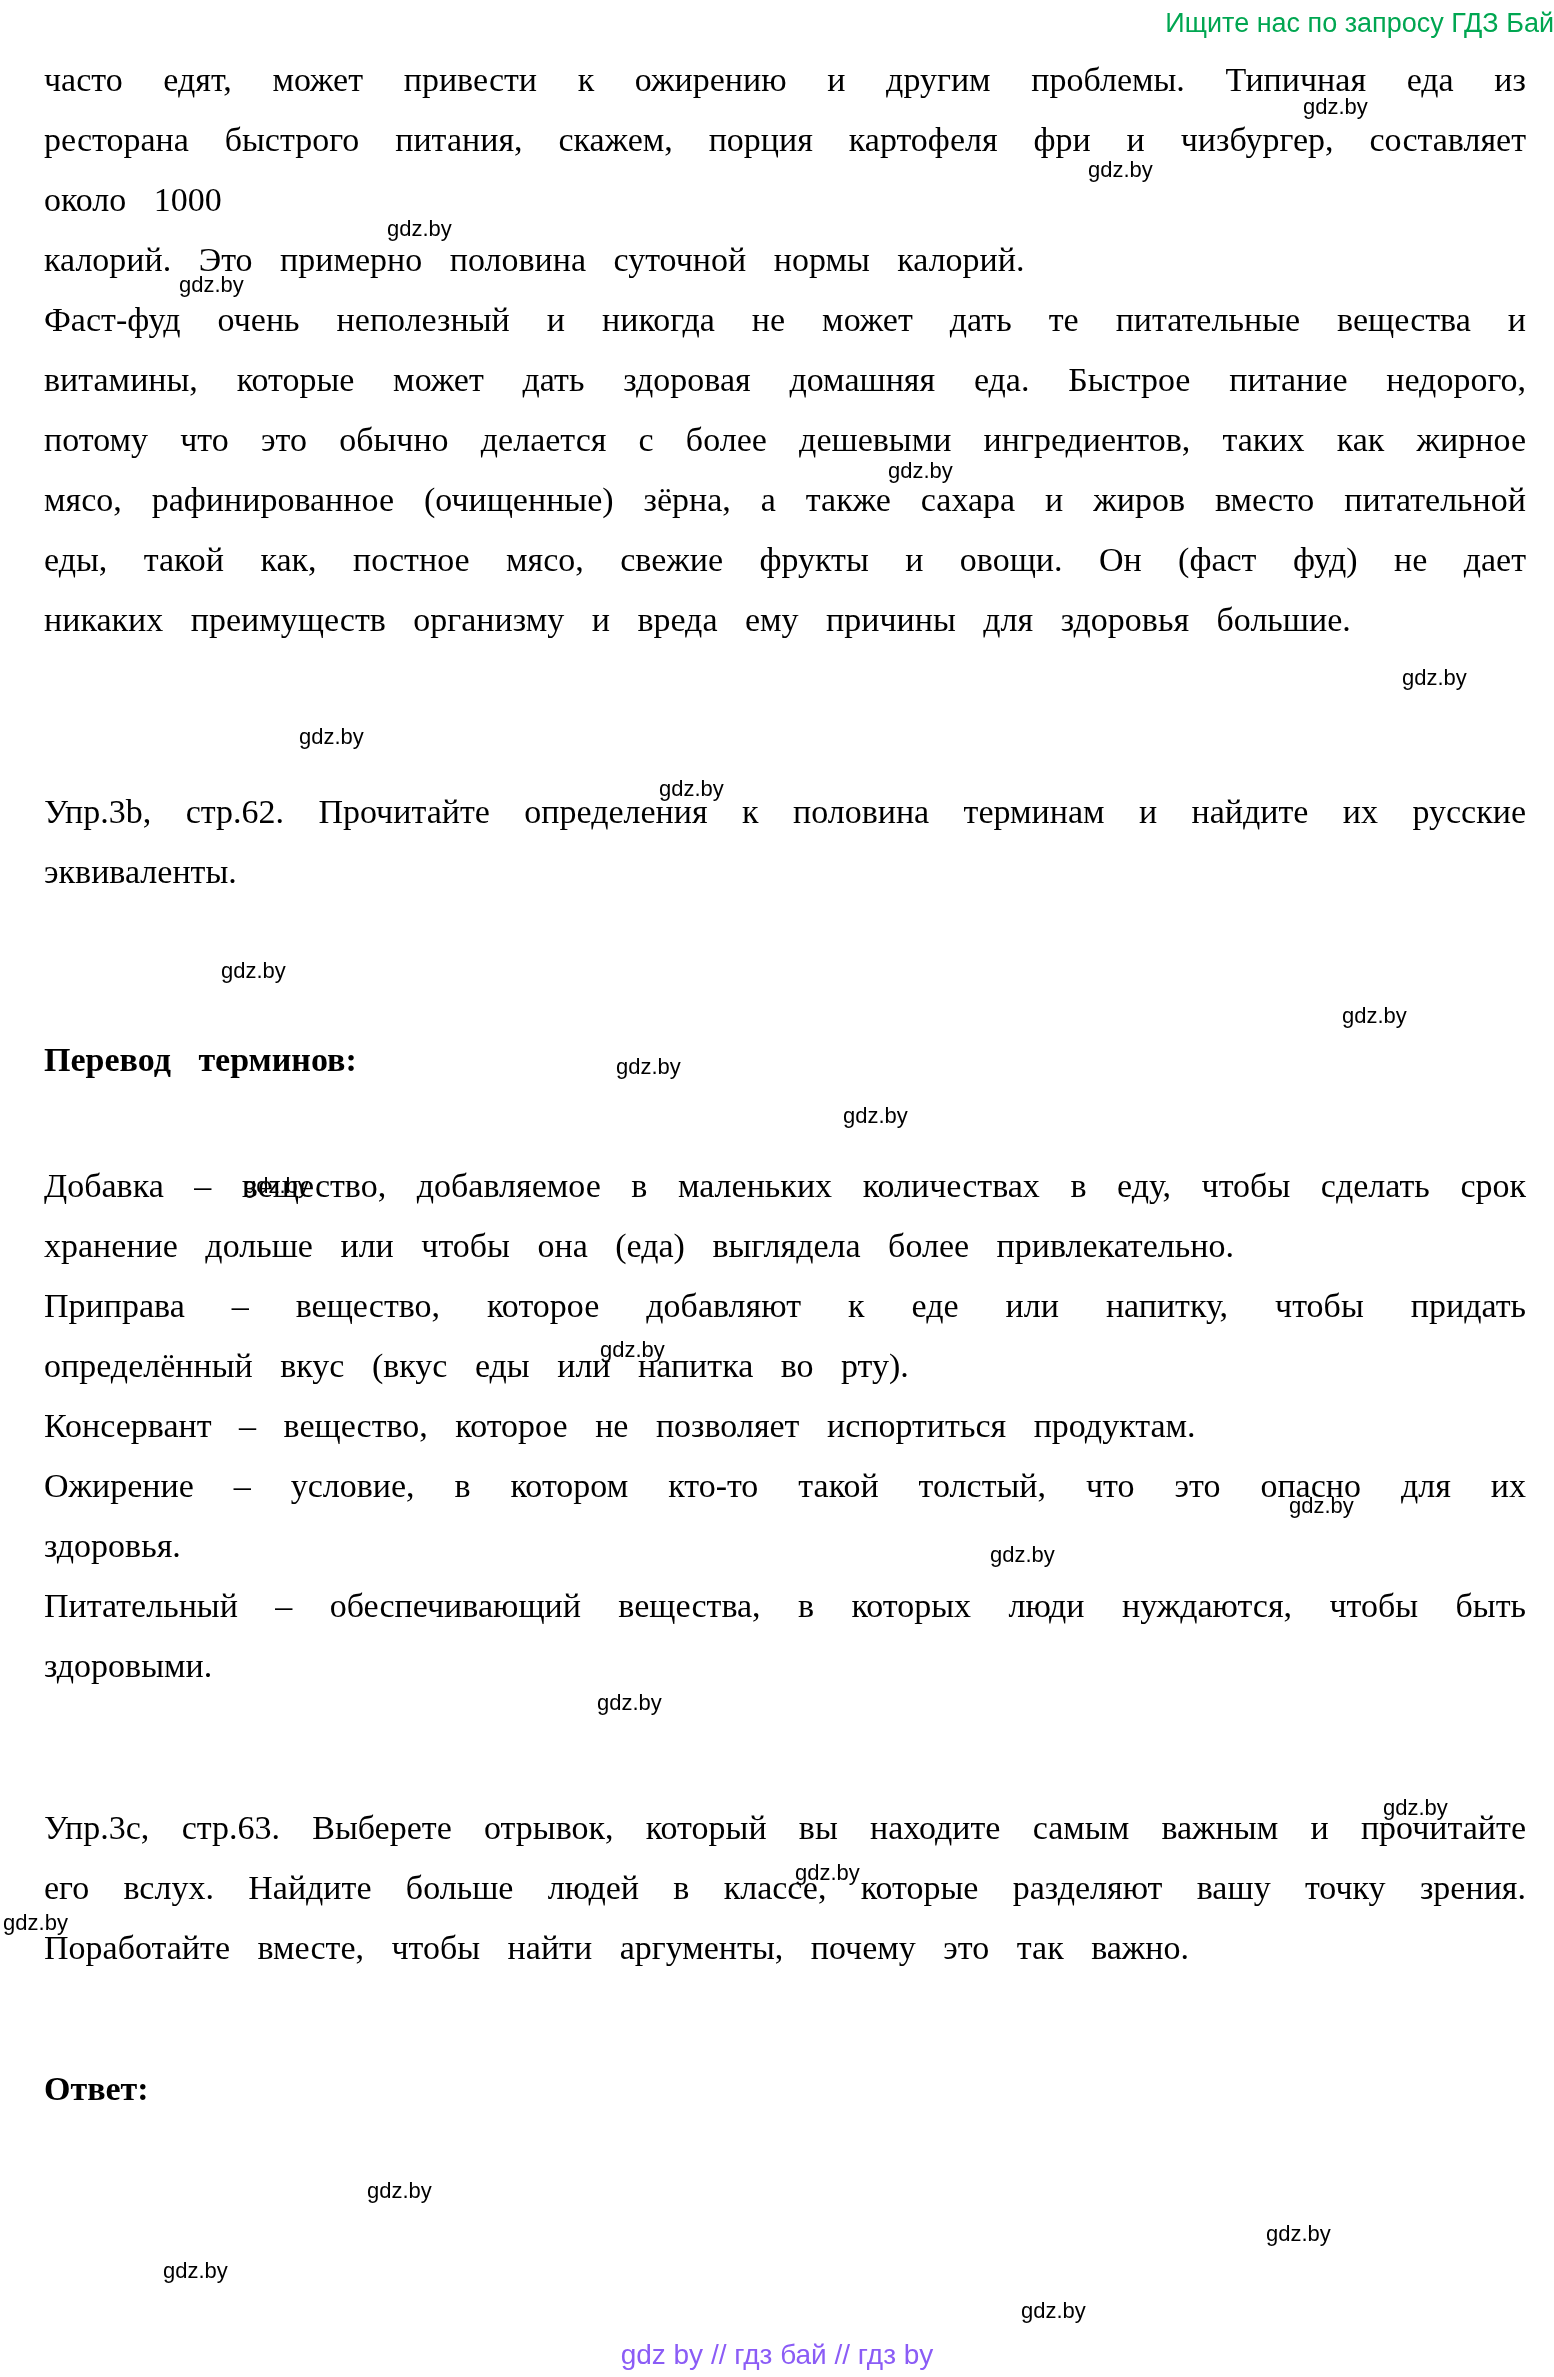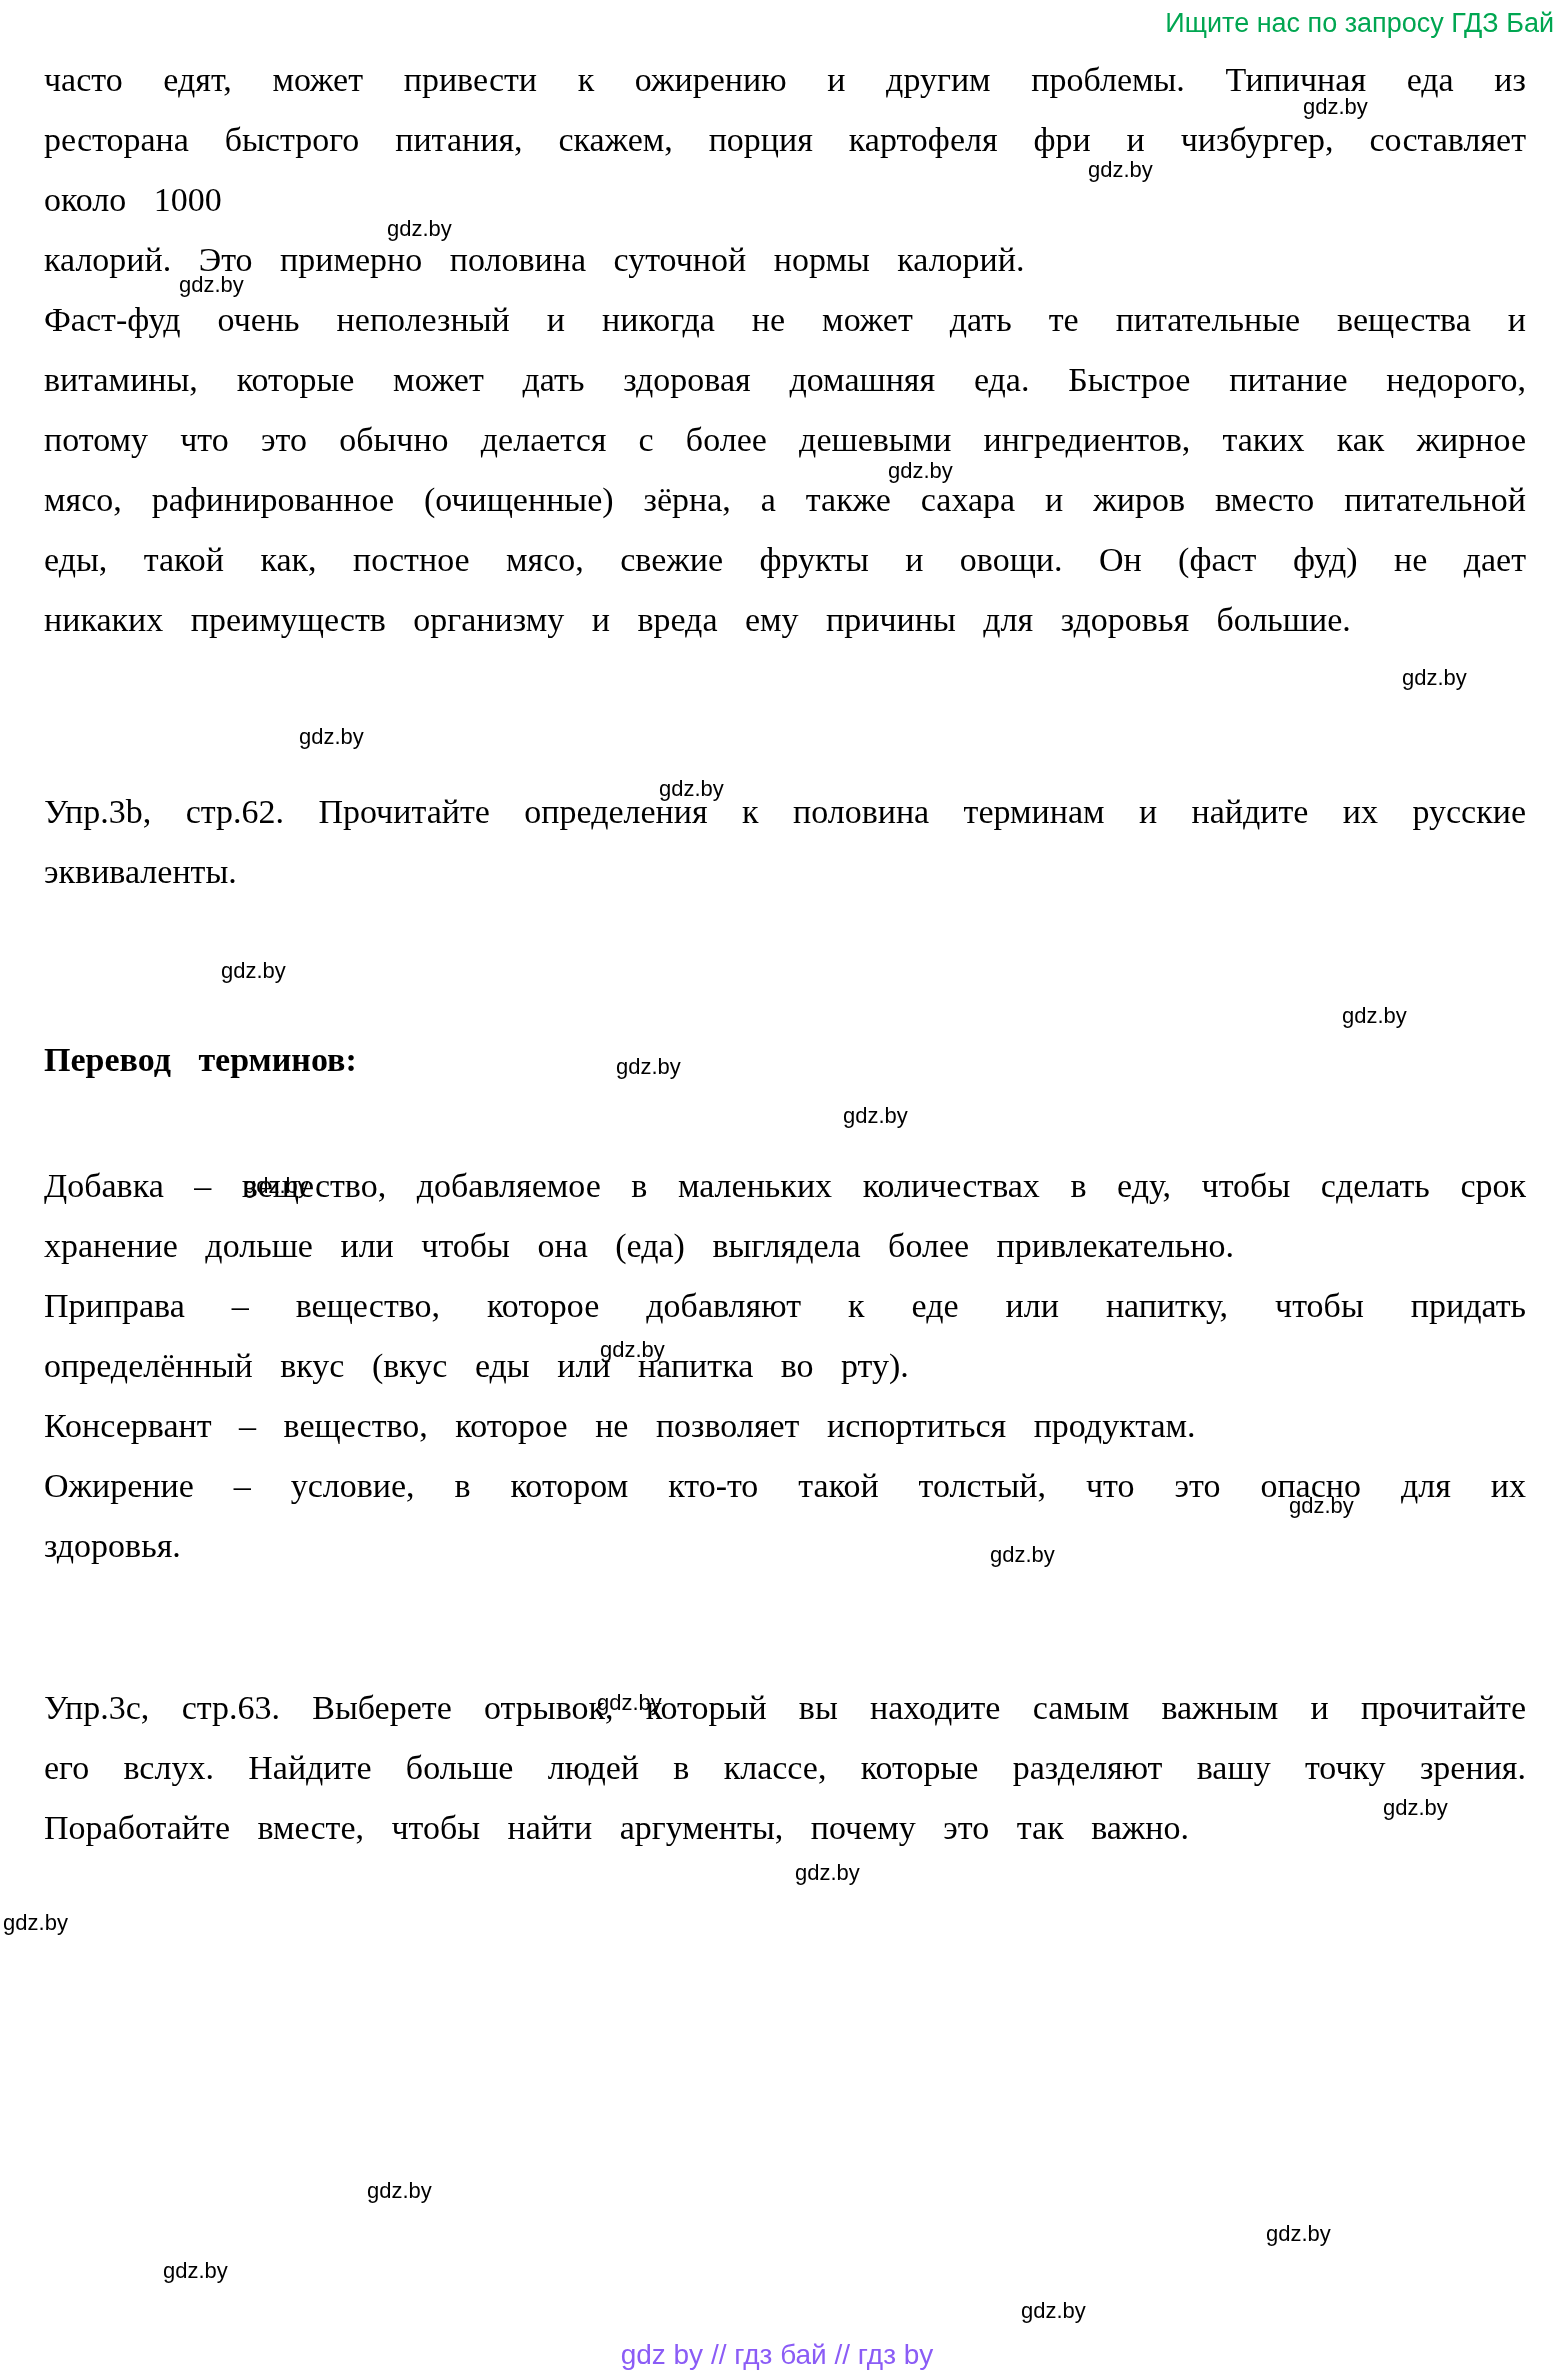--- a/index.html
+++ b/index.html
@@ -82,24 +82,26 @@
 
     <p class="body gap-ex3b">Упр.3b, стр.62. Прочитайте определения к половина терминам и найдите их русские эквиваленты.</p>
 
     <p class="body bold gap-heading">Перевод терминов:</p>
 
     <div class="gap-defs">
       <p class="body"><span class="term">Добавка</span> <span>– вещество, добавляемое в маленьких количествах в еду, чтобы сделать срок хранение дольше или чтобы она (еда) выглядела более привлекательно.</span></p>
       <p class="body"><span class="term">Приправа</span> <span>– вещество, которое добавляют к еде или напитку, чтобы придать определённый вкус (вкус еды или напитка во рту).</span></p>
       <p class="body"><span class="term">Консервант</span> <span>– вещество, которое не позволяет испортиться продуктам.</span></p>
       <p class="body"><span class="term">Ожирение</span> <span>– условие, в котором кто-то такой толстый, что это опасно для их здоровья.</span></p>
+      <p class="body"><span class="term">Питательный</span> <span>– обеспечивающий вещества, в которых люди нуждаются, чтобы быть здоровыми.</span></p>
     </div>
 
     <p class="body gap-ex3c">Упр.3c, стр.63. Выберете отрывок, который вы находите самым важным и прочитайте его вслух. Найдите больше людей в классе, которые разделяют вашу точку зрения. Поработайте вместе, чтобы найти аргументы, почему это так важно.</p>
 
+    <p class="body bold gap-answer">Ответ:</p>
 
   </div>
 
   <div class="wm-layer">
       <span class="wm" style="left: 1303px; top: 94px;">gdz.by</span>
       <span class="wm" style="left: 1088px; top: 157px;">gdz.by</span>
       <span class="wm" style="left: 387px; top: 216px;">gdz.by</span>
       <span class="wm" style="left: 179px; top: 272px;">gdz.by</span>
       <span class="wm" style="left: 888px; top: 458px;">gdz.by</span>
       <span class="wm" style="left: 1402px; top: 665px;">gdz.by</span>

